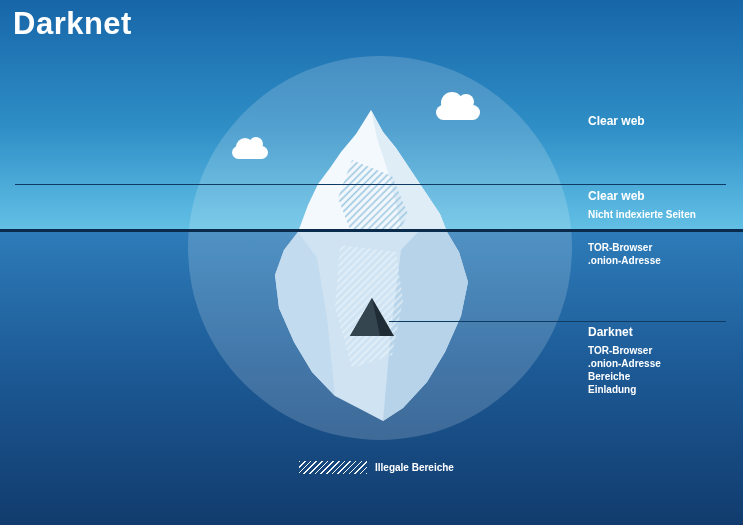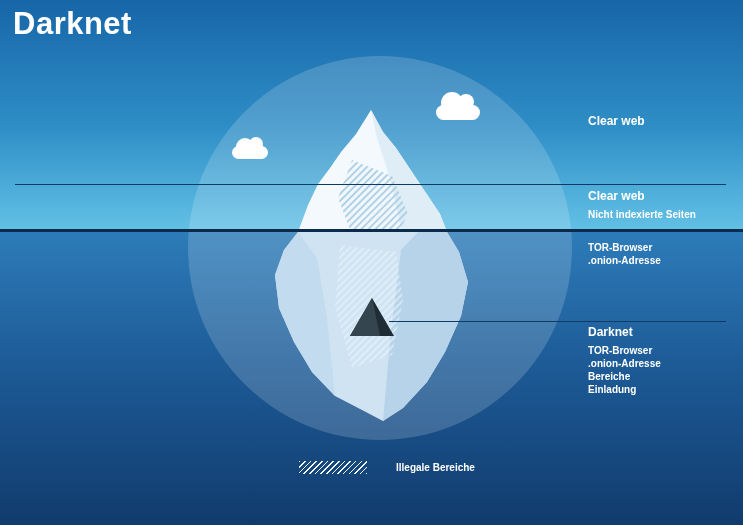--- a/index.html
+++ b/index.html
@@ -15,21 +15,21 @@
     border-radius:50%;background:rgba(255,255,255,0.17);}
   svg.art{position:absolute;left:0;top:0;}
   .hline{position:absolute;height:1px;background:#0e3a63;}
   .waterline{position:absolute;left:0;top:229px;width:743px;height:3px;background:#0b2b4d;}
   .title{position:absolute;left:13px;top:6px;font-size:31px;font-weight:700;letter-spacing:0.5px;}
   .h-label{position:absolute;left:588px;font-size:12px;font-weight:700;}
   .small{font-size:10px;font-weight:600;line-height:13px;}
   .small-block{position:absolute;left:588px;}
   .legend-swatch{position:absolute;left:299px;top:461px;width:68px;height:13px;
     background:repeating-linear-gradient(135deg,rgba(255,255,255,0.95) 0px,rgba(255,255,255,0.95) 1px,rgba(255,255,255,0) 1px,rgba(255,255,255,0) 4px);}
-  .legend-label{position:absolute;left:396px;top:461px;line-height:13px;}
+  .legend-label{position:absolute;left:375px;top:461px;line-height:13px;}
 </style>
 </head>
 <body>
 
 <div class="canvas">
 
   <div class="sky"></div>
   <div class="sea"></div>
   <div class="halo"></div>
 

